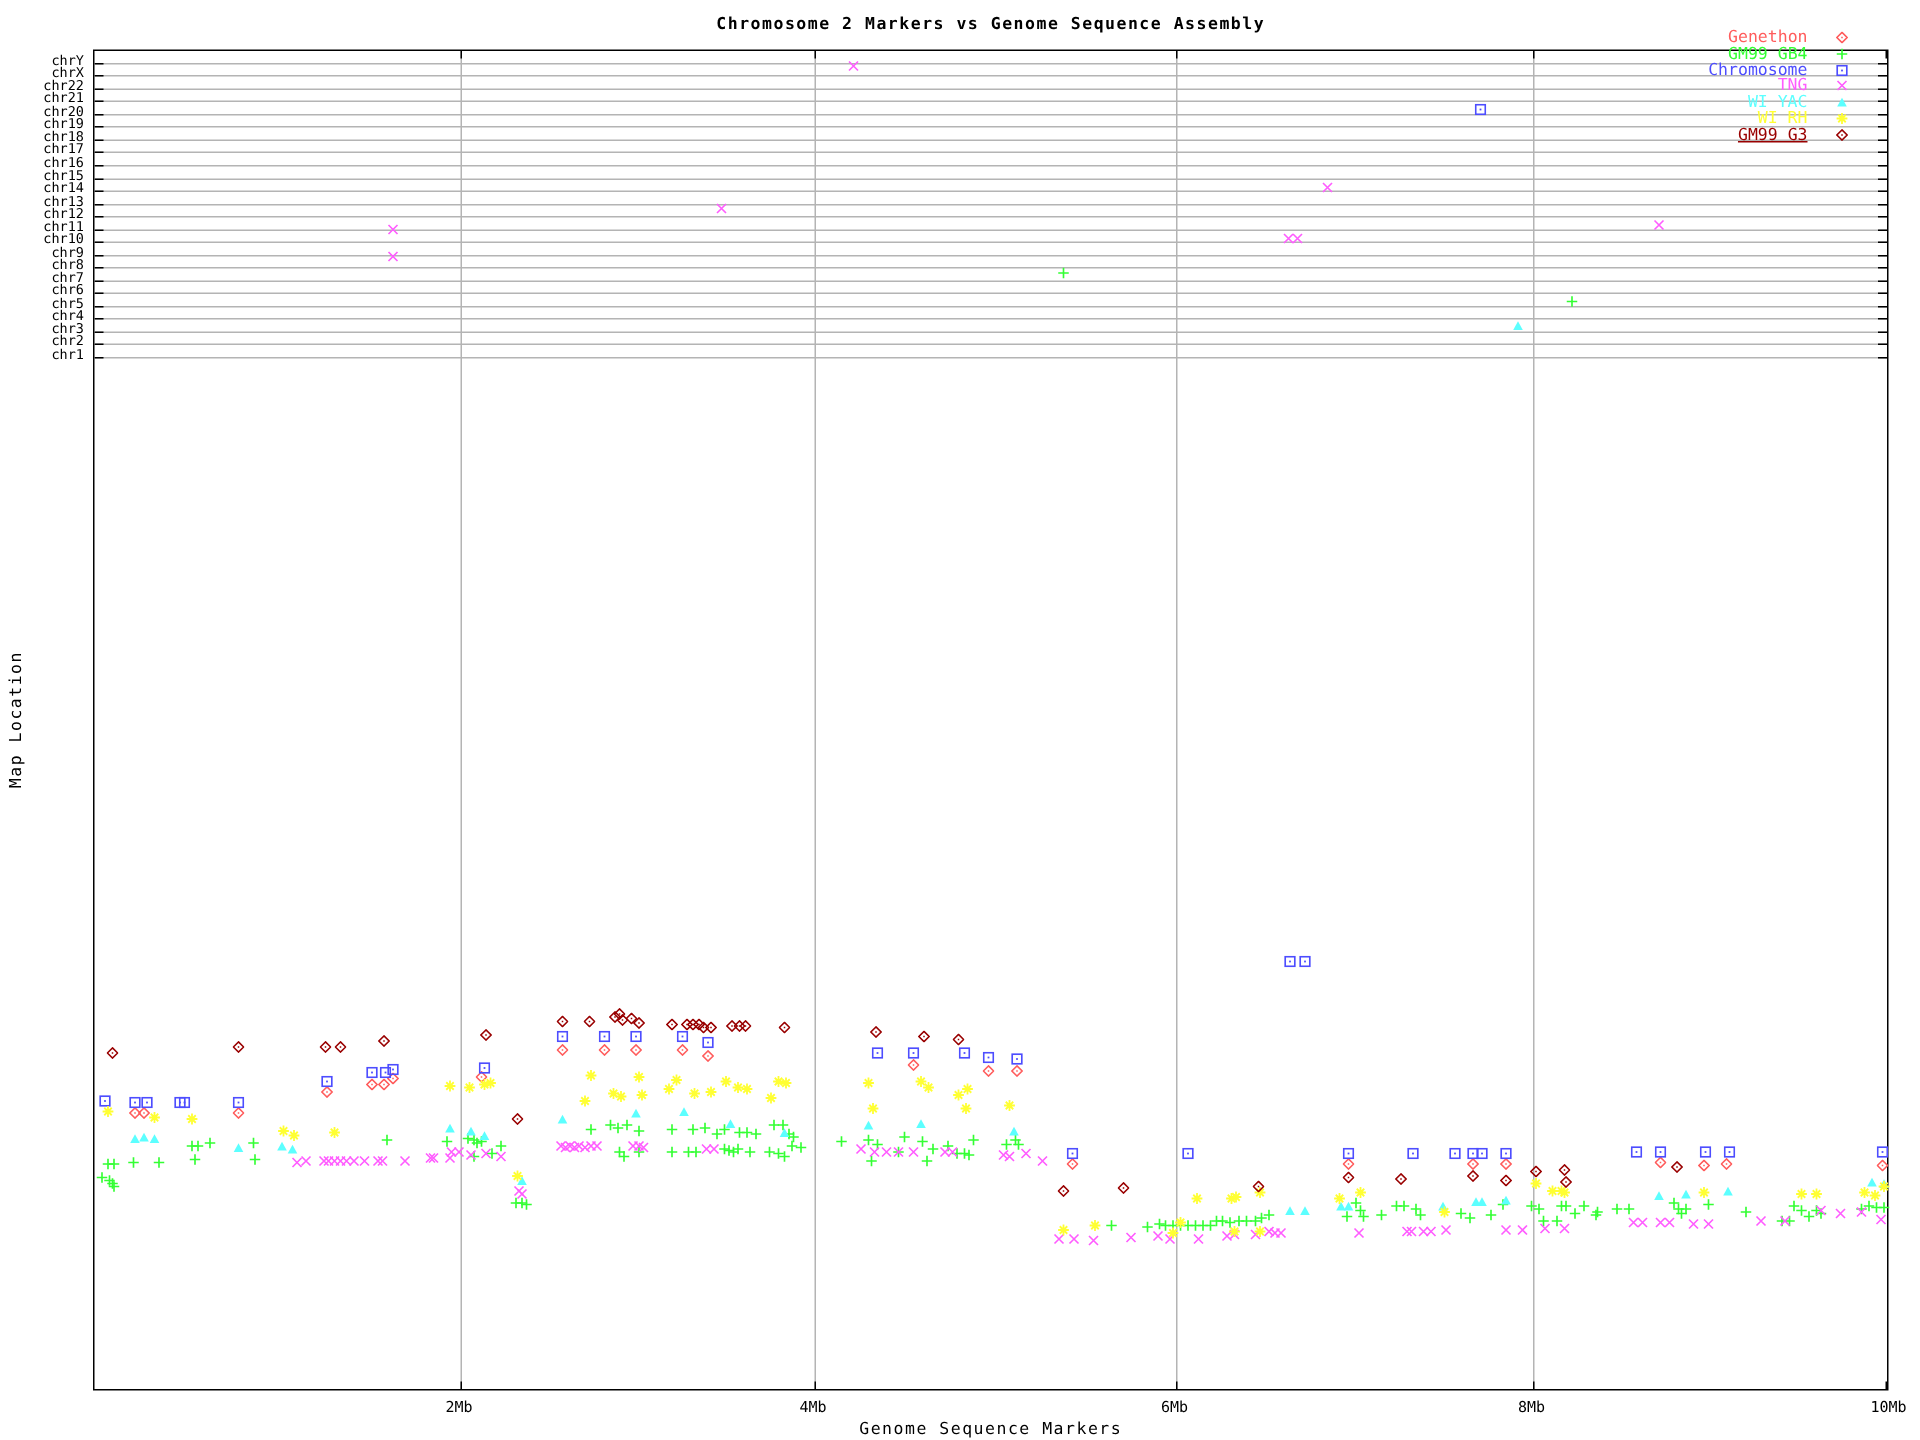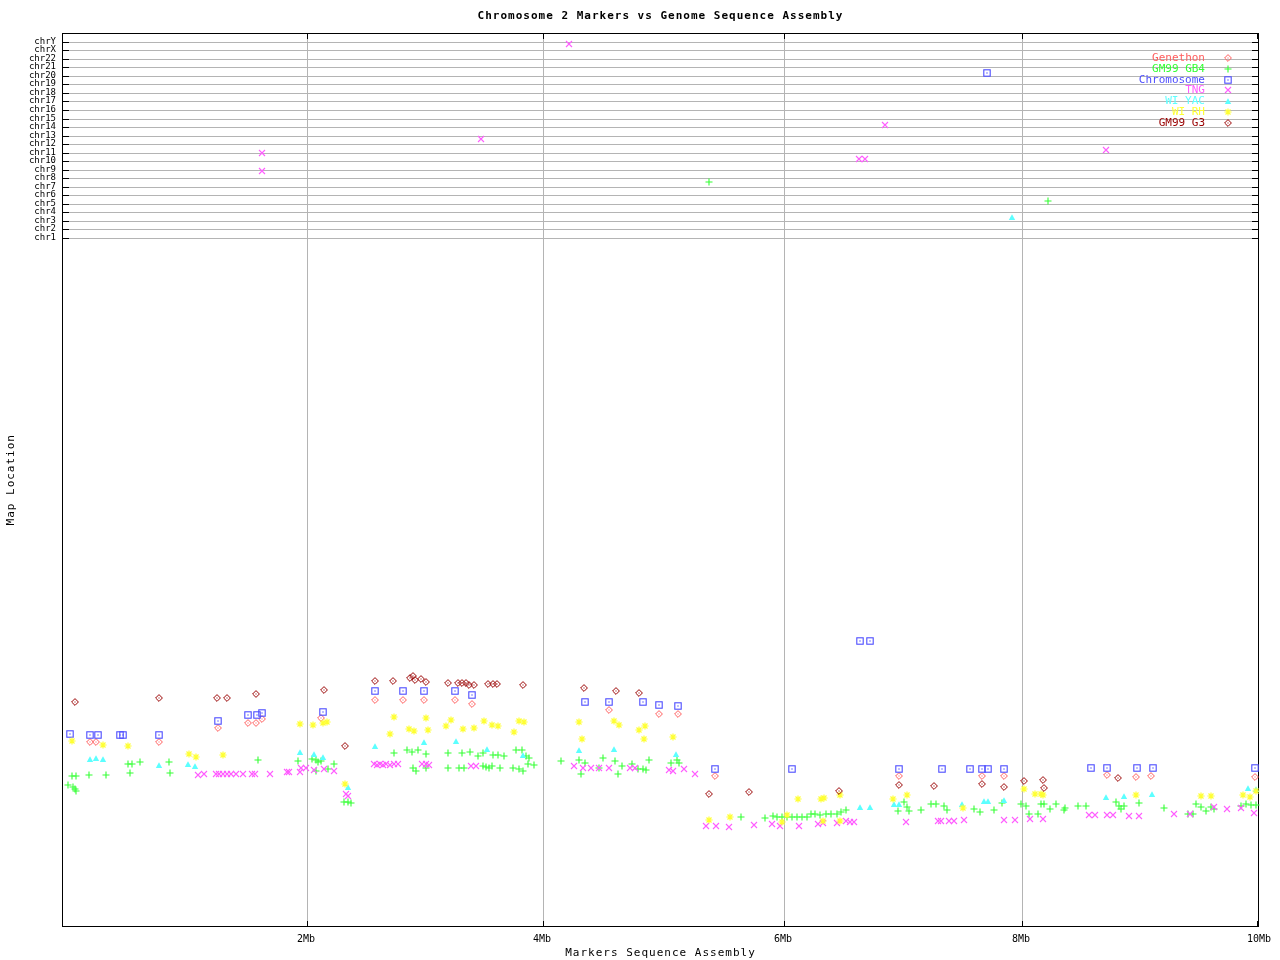--- a/index.html
+++ b/index.html
@@ -18,21 +18,21 @@
   .hgrid{position:absolute;left:0;right:0;height:1px;background:#b4b4b4;}
   .vgrid{position:absolute;top:0;bottom:0;width:1px;background:#b4b4b4;}
   .ytick{position:absolute;width:6px;height:1px;background:#000;}
   .xtick{position:absolute;width:1px;height:5px;background:#000;}
   #y-labels{position:absolute;left:0;top:0;width:58px;height:960px;}
   .ylab{position:absolute;left:0;width:56px;text-align:right;font-size:9px;line-height:9px;}
   #x-labels{position:absolute;left:0;top:0;width:1280px;height:960px;pointer-events:none;}
   .xlab{position:absolute;top:933px;width:44px;text-align:center;font-size:10px;}
   .pt{position:absolute;width:8px;height:8px;line-height:0;}
   .pt svg,.lgic svg{display:block;width:8px;height:8px;}
-  #legend{position:absolute;left:1020px;top:53px;width:226px;height:82px;}
+  #legend{position:absolute;left:1020px;top:20px;width:226px;height:82px;}
   .lgrow{position:absolute;left:0;width:100%;height:11px;}
   .lgtxt{position:absolute;right:41px;top:0;font-size:11px;line-height:10px;white-space:pre;}
   .lgic{position:absolute;right:14px;top:1px;width:8px;height:8px;}
 </style>
 </head>
 <body>
 
 <div id="title">Chromosome 2 Markers vs Genome Sequence Assembly</div>
 
 <div id="ylabel-box">
@@ -2386,23 +2386,23 @@
     </div>
     <div class="lgrow" style="top: 54px;">
       <span class="lgtxt" style="color: rgb(255, 255, 51);">WI RH</span>
       <span class="lgic">
         <svg viewBox="0 0 8 8" xmlns="http://www.w3.org/2000/svg" style="color: rgb(255, 255, 51);">
           <path d="M4 0.4 V7.6 M0.4 4 H7.6 M1.5 1.5 L6.5 6.5 M6.5 1.5 L1.5 6.5" fill="none" stroke="currentColor" stroke-width="1.2"></path>
         </svg>
       </span>
     </div>
     <div class="lgrow" style="top: 64.8px;">
-      <span class="lgtxt" style="color: rgb(153, 0, 0);">GM99 G3</span>
+      <span class="lgtxt" style="color: rgb(153, 0, 0); text-decoration: underline;">GM99 G3</span>
       <span class="lgic">
         <svg viewBox="0 0 8 8" xmlns="http://www.w3.org/2000/svg" style="color: rgb(153, 0, 0);">
           <path d="M4 0.6 L7.4 4 L4 7.4 L0.6 4 Z" fill="none" stroke="currentColor" stroke-width="1"></path>
           <rect x="3.5" y="3.5" width="1" height="1" fill="currentColor"></rect>
         </svg>
       </span>
     </div>
   </div>
 
-<div id="xlabel">Markers Sequence Assembly</div>
+<div id="xlabel">Genome Sequence Markers</div>
 
 </body></html>

